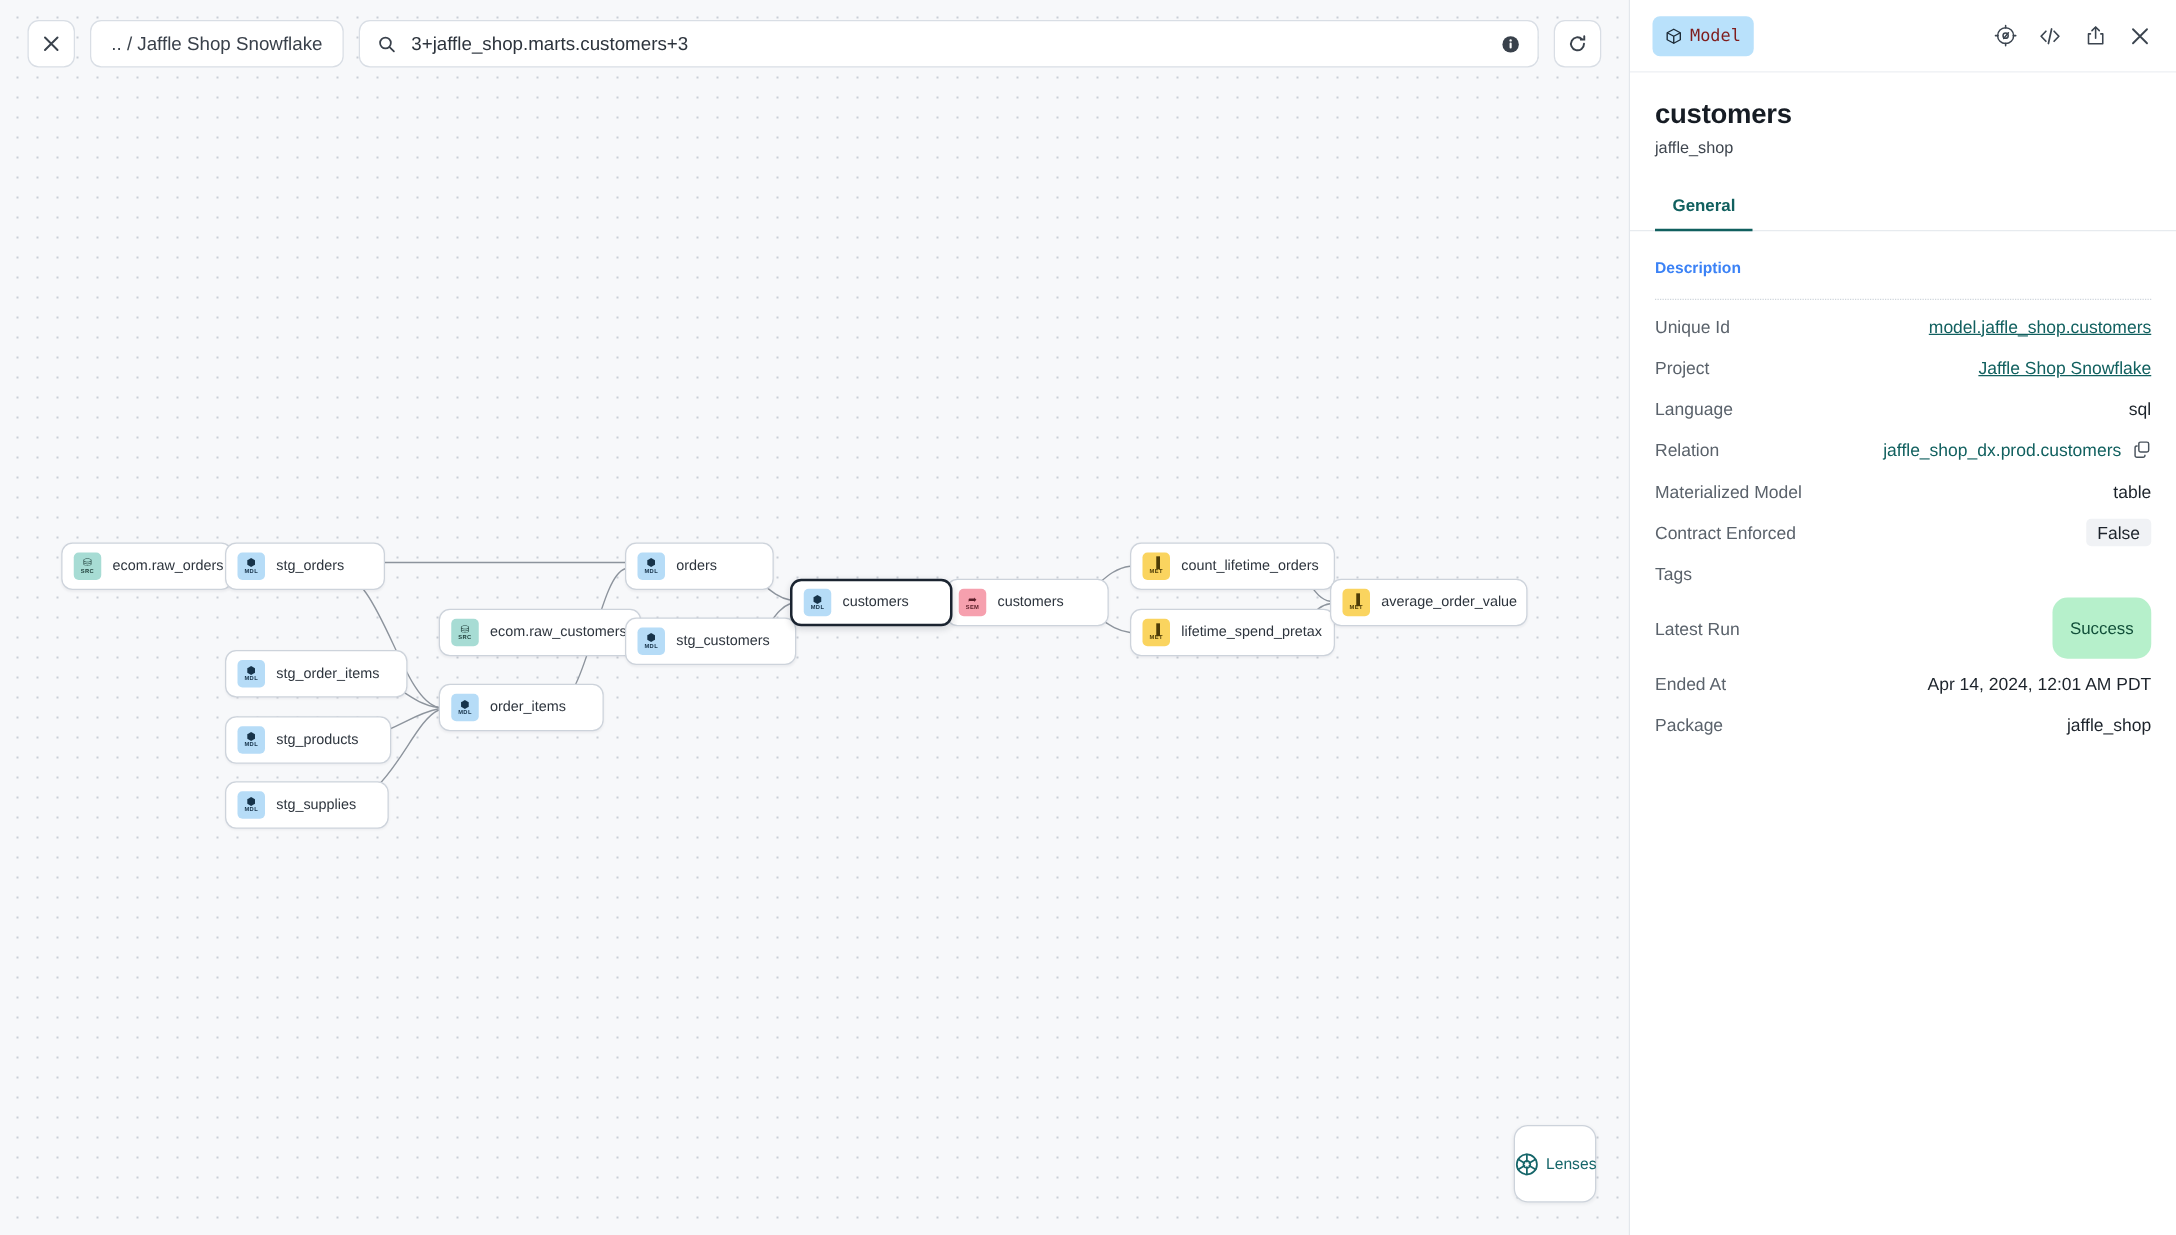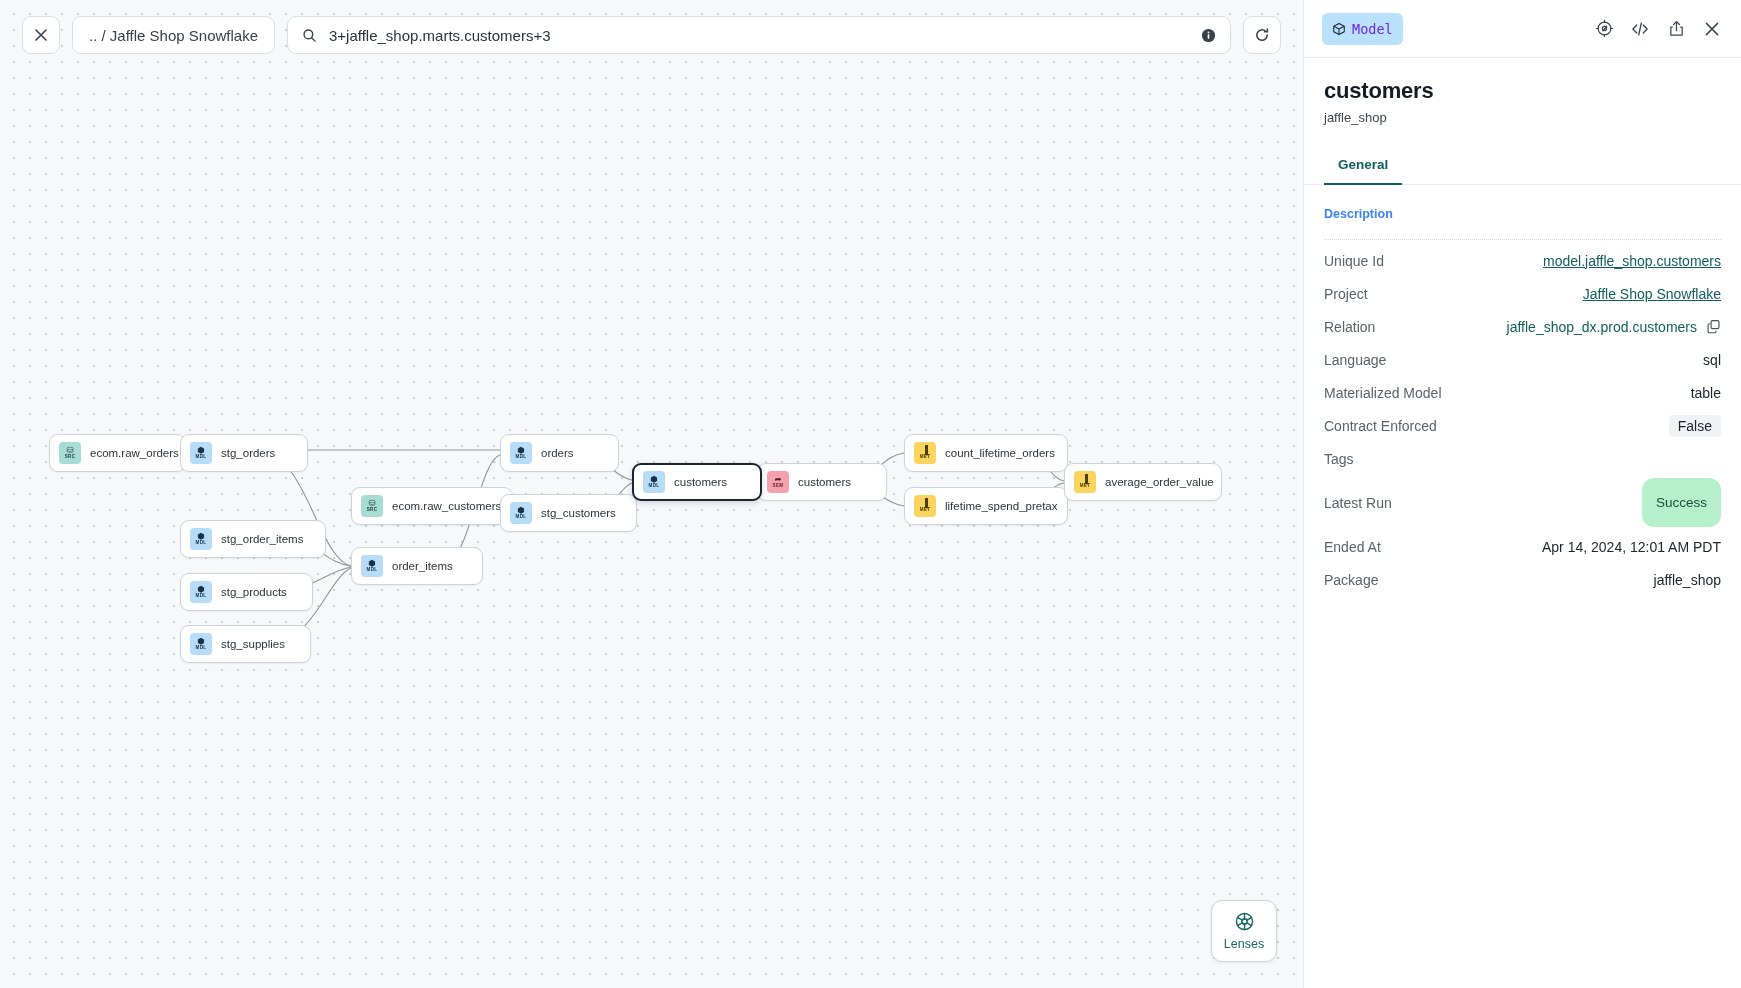--- a/index.html
+++ b/index.html
@@ -78,39 +78,39 @@
   .badge.met { background:#fad45f; color:#4d3c06; }
 
   #edges { position:absolute; left:0; top:0; width:1303px; height:988px; z-index:2; pointer-events:none; }
   #edges path { fill:none; stroke:#8d949d; stroke-width:1.1; }
 
   
   #lenses-btn {
     position:absolute; right:26px; bottom:26px;
     width:66px; height:62px; background:#fff;
     border:1px solid #cdd3db; border-radius:11px;
-    display:flex; flex-direction:column; align-items:center; justify-content:center;
+    display:flex; flex-direction:row; align-items:center; justify-content:center;
     gap:5px; cursor:pointer; z-index:30;
     box-shadow: 0 1px 3px rgba(16,24,40,.07);
   }
   #lenses-label { font-size:12.5px; color:#16666a; }
 
   
   #panel {
     position:absolute; right:0; top:0; width:438px; height:988px;
     background:#fff; border-left:1px solid #e3e7ec;
     display:flex; flex-direction:column;
   }
   #panel-toolbar {
     height:58px; display:flex; align-items:center;
     padding: 0 16px 0 18px; gap:10px;
     border-bottom:1px solid #edf0f3;
   }
   #model-chip {
-    background:#b9e1fb; color:#6d28d9; border-radius:6px;
+    background:#b9e1fb; color:#7f1d1d; border-radius:6px;
     height:32px; padding: 0 10px; display:flex; align-items:center; gap:6px;
     font-size:13.5px; font-family:"DejaVu Sans Mono", monospace;
   }
   #panel-toolbar .spacer { flex:1; }
   .tb-icon { width:26px; height:26px; display:flex; align-items:center; justify-content:center; cursor:pointer; color:#3c4550; }
 
   #panel-head { padding: 20px 20px 0 20px; }
   #panel-title { font-size:22px; font-weight:700; color:#161c24; letter-spacing:-.2px; }
   #panel-subtitle { font-size:13px; color:#3e454e; margin-top:6px; }
 
@@ -400,38 +400,38 @@
               <div class="kv-val link">model.jaffle_shop.customers</div>
             </div>
           </div>
           <div class="kv">
             <div class="kv-key">Project</div>
             <div class="kv-right">
               <div class="kv-val link">Jaffle Shop Snowflake</div>
             </div>
           </div>
           <div class="kv">
+            <div class="kv-key">Language</div>
+            <div class="kv-right">
+              <div class="kv-val">sql</div>
+            </div>
+          </div>
+          <div class="kv">
             <div class="kv-key">Relation</div>
             <div class="kv-right">
               <div class="kv-val plain-teal">jaffle_shop_dx.prod.customers</div>
               <span class="copy-ic">
                 <svg width="15" height="15" viewBox="0 0 16 16" fill="none" stroke="#4a535d" stroke-width="1.25" stroke-linejoin="round">
                   <rect x="5.4" y="1.8" width="8.4" height="8.4" rx="1.5"></rect>
                   <path d="M10.6 12.6 L10.6 13.2 A1.5 1.5 0 0 1 9.1 14.7 L3.7 14.7 A1.5 1.5 0 0 1 2.2 13.2 L2.2 6.6 A1.5 1.5 0 0 1 3.7 5.1 L4.4 5.1"></path>
                 </svg>
               </span>
             </div>
           </div>
           <div class="kv">
-            <div class="kv-key">Language</div>
-            <div class="kv-right">
-              <div class="kv-val">sql</div>
-            </div>
-          </div>
-          <div class="kv">
             <div class="kv-key">Materialized Model</div>
             <div class="kv-right">
               <div class="kv-val">table</div>
             </div>
           </div>
           <div class="kv">
             <div class="kv-key">Contract Enforced</div>
             <div class="kv-right">
               <div class="kv-val chip-grey">False</div>
             </div>

